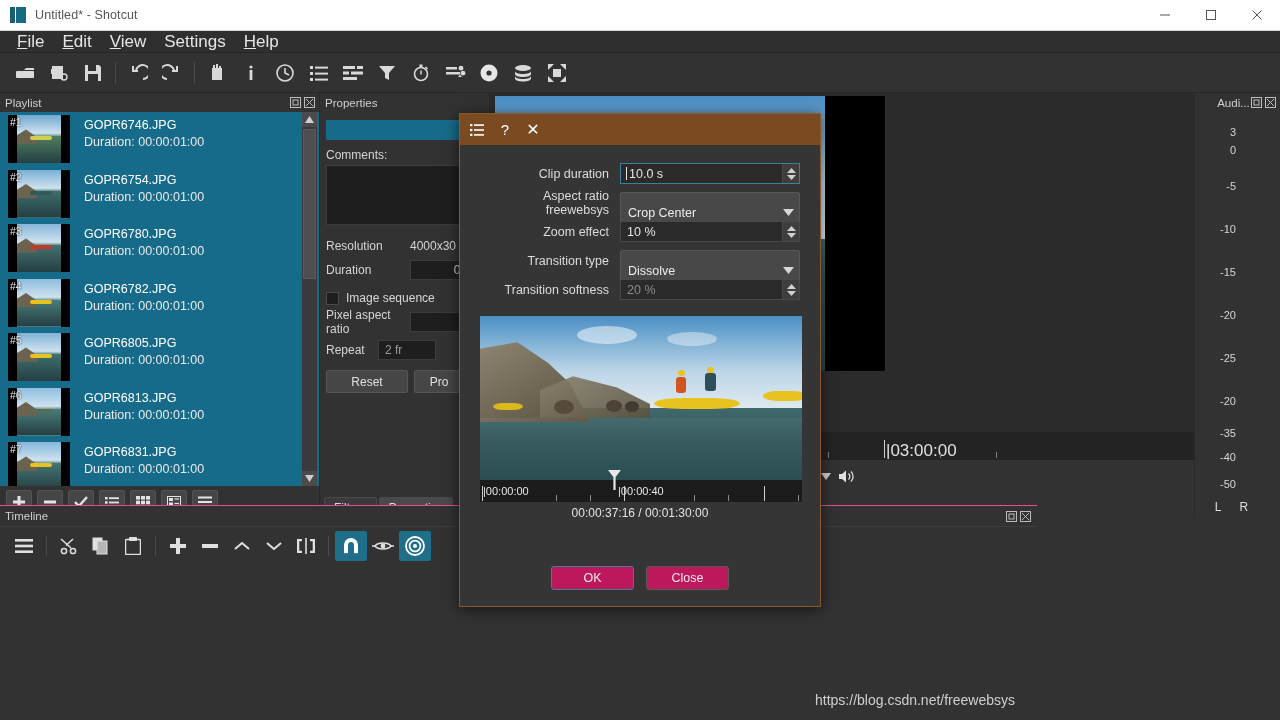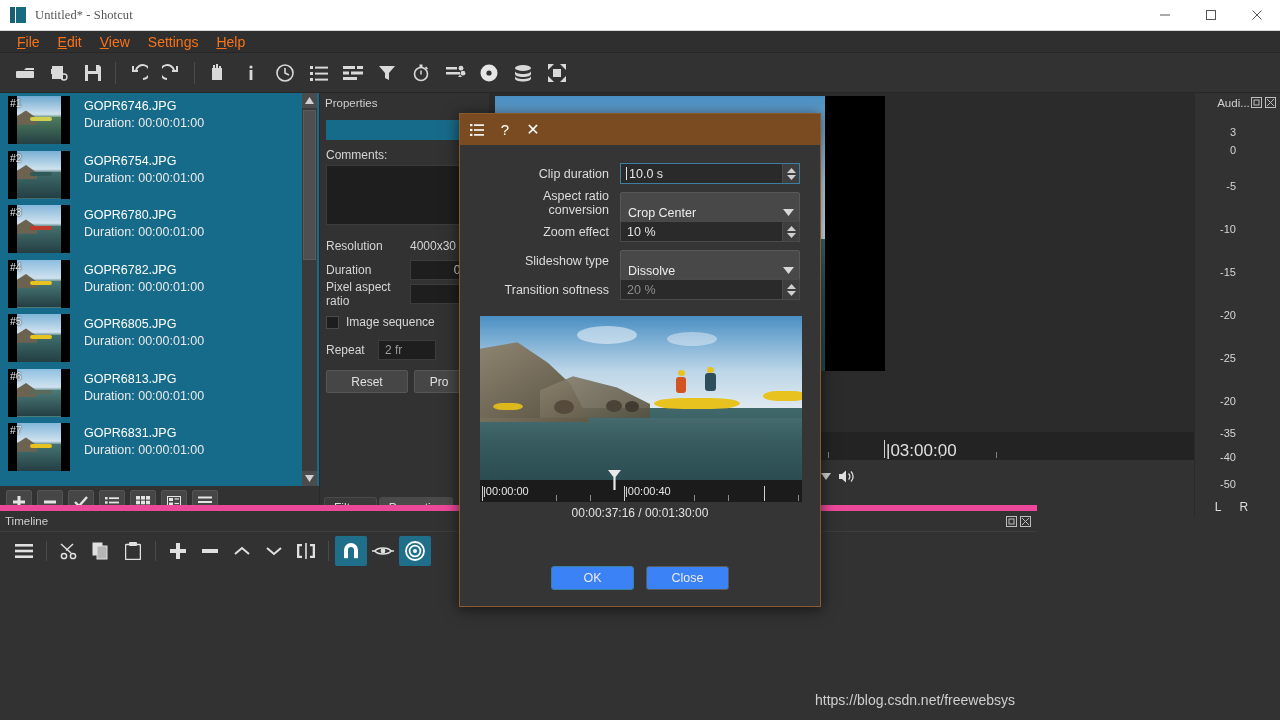--- a/index.html
+++ b/index.html
@@ -10,35 +10,34 @@
     color:#d8d8d8;
     font-size:12px;
     -webkit-font-smoothing:antialiased;
   }
   .app { position:relative; width:1280px; height:720px; }
 
   
   .titlebar {
     height:31px; background:#ffffff; display:flex; align-items:center;
     border-bottom:1px solid #d8d8d8;
-    font-family:Liberation Serif, serif;
   }
   .tb-icon { width:16px; height:16px; margin-left:10px; margin-right:9px; position:relative; }
   .tb-icon .a { position:absolute; left:0; top:0; width:5px; height:16px; background:#1b5e72; }
   .tb-icon .b { position:absolute; left:6px; top:0; width:10px; height:16px; background:#176b80; }
   .tb-title { color:#555; font-size:12.5px; letter-spacing:.1px; }
   .tb-buttons { margin-left:auto; display:flex; height:31px; }
   .tb-btn { width:46px; height:31px; display:flex; align-items:center; justify-content:center;
             color:#555; font-size:13px; }
   .tb-btn svg { display:block; }
 
   
   .menubar { height:22px; background:#2f2f2f; display:flex; align-items:center; padding-left:8px;
              border-bottom:1px solid #262626; }
-  .menu-item { padding:2px 9px; color:#f97316; font-size:14px; }
+  .menu-item { padding:2px 9px; color:#e5e5e5; font-size:17px; }
   .menu-item u { text-decoration:underline; }
 
   
   .toolbar { height:40px; background:#323232; display:flex; align-items:center; padding-left:8px;
              border-bottom:1px solid #272727; }
   .tool { width:34px; height:34px; display:flex; align-items:center; justify-content:center; }
   .tool svg { display:block; }
   .tsep { width:1px; height:22px; background:#4a4a4a; margin:0 5px; }
 
   
@@ -117,21 +116,21 @@
   
   .audio { width:86px; background:#323232; display:flex; flex-direction:column;
            border-left:1px solid #2a2a2a;text-align:center; }
   .au-scale { flex:1; position:relative; }
   .au-tick { position:absolute; right:44px; font-size:11px; color:#d5d5d5; }
   .au-lr { height:22px; display:flex; align-items:center; justify-content:center; gap:18px;
            font-size:12px; color:#ddd; padding-right:12px; }
 
   
   .timeline { position:absolute; left:0; top:505px; width:1037px; height:215px; background:#323232;
-              border-top:6px solid #ec4899; }
+              border-top:1px solid #ec4899; }
   .tl-title { height:20px; display:flex; align-items:center; padding-left:5px; font-size:11.5px;
               color:#cfcfcf; }
   .tl-toolbar { height:38px; display:flex; align-items:center; padding-left:8px;
                 border-top:1px solid #3d3d3d; }
   .tl-btn { width:32px; height:30px; display:flex; align-items:center; justify-content:center;
             border-radius:2px; }
   .tl-btn.active { background:#1f6f8b; }
   .tl-sep { width:1px; height:20px; background:#4a4a4a; margin:0 6px; }
   .tl-body { height:155px; background:#323232; }
 
@@ -165,21 +164,21 @@
 
   .preview { margin:12px 0 0 0; width:322px; height:164px; background:#000; position:relative;
              overflow:hidden; }
   .pv-scrub { width:322px; height:22px; background:#1b1b1b; position:relative; }
   .pv-tick { position:absolute; top:6px; width:1px; height:15px; background:#cfcfcf; }
   .pv-tickm { position:absolute; top:15px; width:1px; height:6px; background:#8a8a8a; }
   .pv-lbl { position:absolute; top:5px; font-size:11px; color:#e6e6e6; }
   .pv-time { text-align:center; font-size:12px; color:#e2e2e2; margin-top:4px; }
 
   .dlg-buttons { display:flex; justify-content:center; gap:12px; padding-bottom:16px; margin-top:16px; }
-  .dlg-btn { width:83px; height:24px; background:#3b82f6; border:1px solid #5a5a5a; border-radius:3px;
+  .dlg-btn { width:83px; height:24px; background:#be185d; border:1px solid #5a5a5a; border-radius:3px;
              font-size:12.5px; color:#eaeaea; display:flex; align-items:center; justify-content:center; }
   .dlg-btn.default { border:1px solid #3c7f9e; }
 
   
   .ph { position:absolute; inset:0; }
   .sky { position:absolute; left:0; right:0; top:0; height:52%;
          background:linear-gradient(#4a8fc4,#bcd6e8 60%,#dfe9ef); }
   .sea { position:absolute; left:0; right:0; bottom:0; height:48%;
          background:linear-gradient(#3c6a6c,#2d5256 40%,#24484d); }
   .cloud { position:absolute; border-radius:50%; background:rgba(255,255,255,.9); }
@@ -352,20 +351,38 @@
             <path d="M20 20h-6l6-6z"></path>
             <rect x="7" y="7" width="8" height="8"></rect>
           </g>
         </svg>
     </div>
   </div>
 
   <div class="panels">
 
     <div class="playlist">
+      <div class="panel-title">
+        <span class="ttl">Playlist</span>
+        <span class="dockbtns">
+          <span class="dockbtn">
+            <svg width="11" height="11" viewBox="0 0 11 11">
+                <rect x="0.5" y="0.5" width="10" height="10" fill="none" stroke="#bdbdbd"></rect>
+                <rect x="3" y="3" width="5" height="5" fill="none" stroke="#bdbdbd"></rect>
+              </svg>
+          </span>
+          <span class="dockbtn">
+            <svg width="11" height="11" viewBox="0 0 11 11">
+                <rect x="0.5" y="0.5" width="10" height="10" fill="none" stroke="#bdbdbd"></rect>
+                <line x1="2" y1="2" x2="9" y2="9" stroke="#bdbdbd"></line>
+                <line x1="9" y1="2" x2="2" y2="9" stroke="#bdbdbd"></line>
+              </svg>
+          </span>
+        </span>
+      </div>
 
       <div class="pl-list">
         <div id="pl-rows">
             <div class="pl-row">
               <div class="pl-thumb">
                 <div class="img" style="background:linear-gradient(#6ea8d0 0%,#cfe2ee 38%,#4e7e5e 46%,#4e7e5e 100%)"></div>
                 <div class="img" style="left:9px;top:44%;height:56%;background:linear-gradient(#4e7e5e,#243f44)"></div>
                 <div style="position:absolute;left:9px;top:30%;width:20px;height:30%;background:#6b6350;clip-path:polygon(0 40%,45% 0,100% 55%,100% 100%,0 100%)"></div>
                 <div style="position:absolute;left:22px;top:44%;width:22px;height:4px;background:#cfcf50;border-radius:2px"></div>
                 <div class="pl-num">#1</div>
@@ -544,27 +561,27 @@
         <div class="pr-label">Comments:</div>
         <div class="pr-comments"></div>
         <div class="pr-row">
           <span class="k">Resolution</span>
           <span class="v">4000x30</span>
         </div>
         <div class="pr-row">
           <span class="k">Duration</span>
           <span class="pr-input" style="width:62px">00</span>
         </div>
+        <div class="pr-row" style="margin-top:4px">
+          <span class="pr-check"></span>
+          <span>Image sequence</span>
+        </div>
         <div class="pr-row">
           <span class="k" style="width:84px">Pixel aspect ratio</span>
           <span class="pr-input" style="width:62px">1</span>
-        </div>
-        <div class="pr-row" style="margin-top:4px">
-          <span class="pr-check"></span>
-          <span>Image sequence</span>
         </div>
         <div class="pr-row" style="margin-top:4px">
           <span class="k" style="width:52px">Repeat</span>
           <span class="pr-input" style="width:58px;text-align:left;padding-left:6px;color:#9a9a9a">2 fr</span>
         </div>
         <div style="display:flex;gap:6px;margin-top:8px">
           <div class="pr-btn" style="width:82px">Reset</div>
           <div class="pr-btn" style="width:50px">Pro</div>
         </div>
       </div>
@@ -873,21 +890,21 @@
                     <path d="M4.5 0L9 5H0z" fill="#cfcfcf"></path>
                   </svg>
                   <svg width="9" height="5" viewBox="0 0 9 5">
                     <path d="M4.5 5L0 0h9z" fill="#cfcfcf"></path>
                   </svg>
                 </span>
               </div>
             </div>
           </div>
           <div class="f-row">
-            <div class="f-lbl">Aspect ratio conversion</div>
+            <div class="f-lbl">Aspect ratio freewebsys</div>
             <div class="f-ctl">
               <div class="combo">
                 <span class="val">Crop Center</span>
                 <span class="arr">
                   <svg width="11" height="7" viewBox="0 0 11 7">
                     <path d="M0 0h11L5.5 7z" fill="#d8d8d8"></path>
                   </svg>
                 </span>
               </div>
             </div>
@@ -902,21 +919,21 @@
                     <path d="M4.5 0L9 5H0z" fill="#cfcfcf"></path>
                   </svg>
                   <svg width="9" height="5" viewBox="0 0 9 5">
                     <path d="M4.5 5L0 0h9z" fill="#cfcfcf"></path>
                   </svg>
                 </span>
               </div>
             </div>
           </div>
           <div class="f-row">
-            <div class="f-lbl">Slideshow type</div>
+            <div class="f-lbl">Transition type</div>
             <div class="f-ctl">
               <div class="combo">
                 <span class="val">Dissolve</span>
                 <span class="arr">
                   <svg width="11" height="7" viewBox="0 0 11 7">
                     <path d="M0 0h11L5.5 7z" fill="#d8d8d8"></path>
                   </svg>
                 </span>
               </div>
             </div>
@@ -960,21 +977,21 @@
           <div style="position:absolute;left:0;bottom:0;width:100%;height:38%;background:linear-gradient(rgba(255,255,255,.05),rgba(255,255,255,0))"></div>
         </div>
       </div>
 
       <div class="pv-scrub">
         <div class="pv-tick" style="left:2px"></div>
         <div class="pv-lbl" style="left:3px">|00:00:00</div>
         <div class="pv-tickm" style="left:76px"></div>
         <div class="pv-tickm" style="left:110px"></div>
         <div class="pv-tick" style="left:144px"></div>
-        <div class="pv-lbl" style="left:145px">|00:00:40</div>
+        <div class="pv-lbl" style="left:138px">|00:00:40</div>
         <div class="pv-tickm" style="left:214px"></div>
         <div class="pv-tickm" style="left:248px"></div>
         <div class="pv-tick" style="left:284px"></div>
         <div class="pv-tickm" style="left:318px"></div>
         <div style="position:absolute;left:128px;top:-10px">
           <svg width="13" height="20" viewBox="0 0 13 20">
               <path d="M0 0h13L7.6 7v13H5.4V7z" fill="#e8e8e8"></path>
             </svg>
         </div>
       </div>

